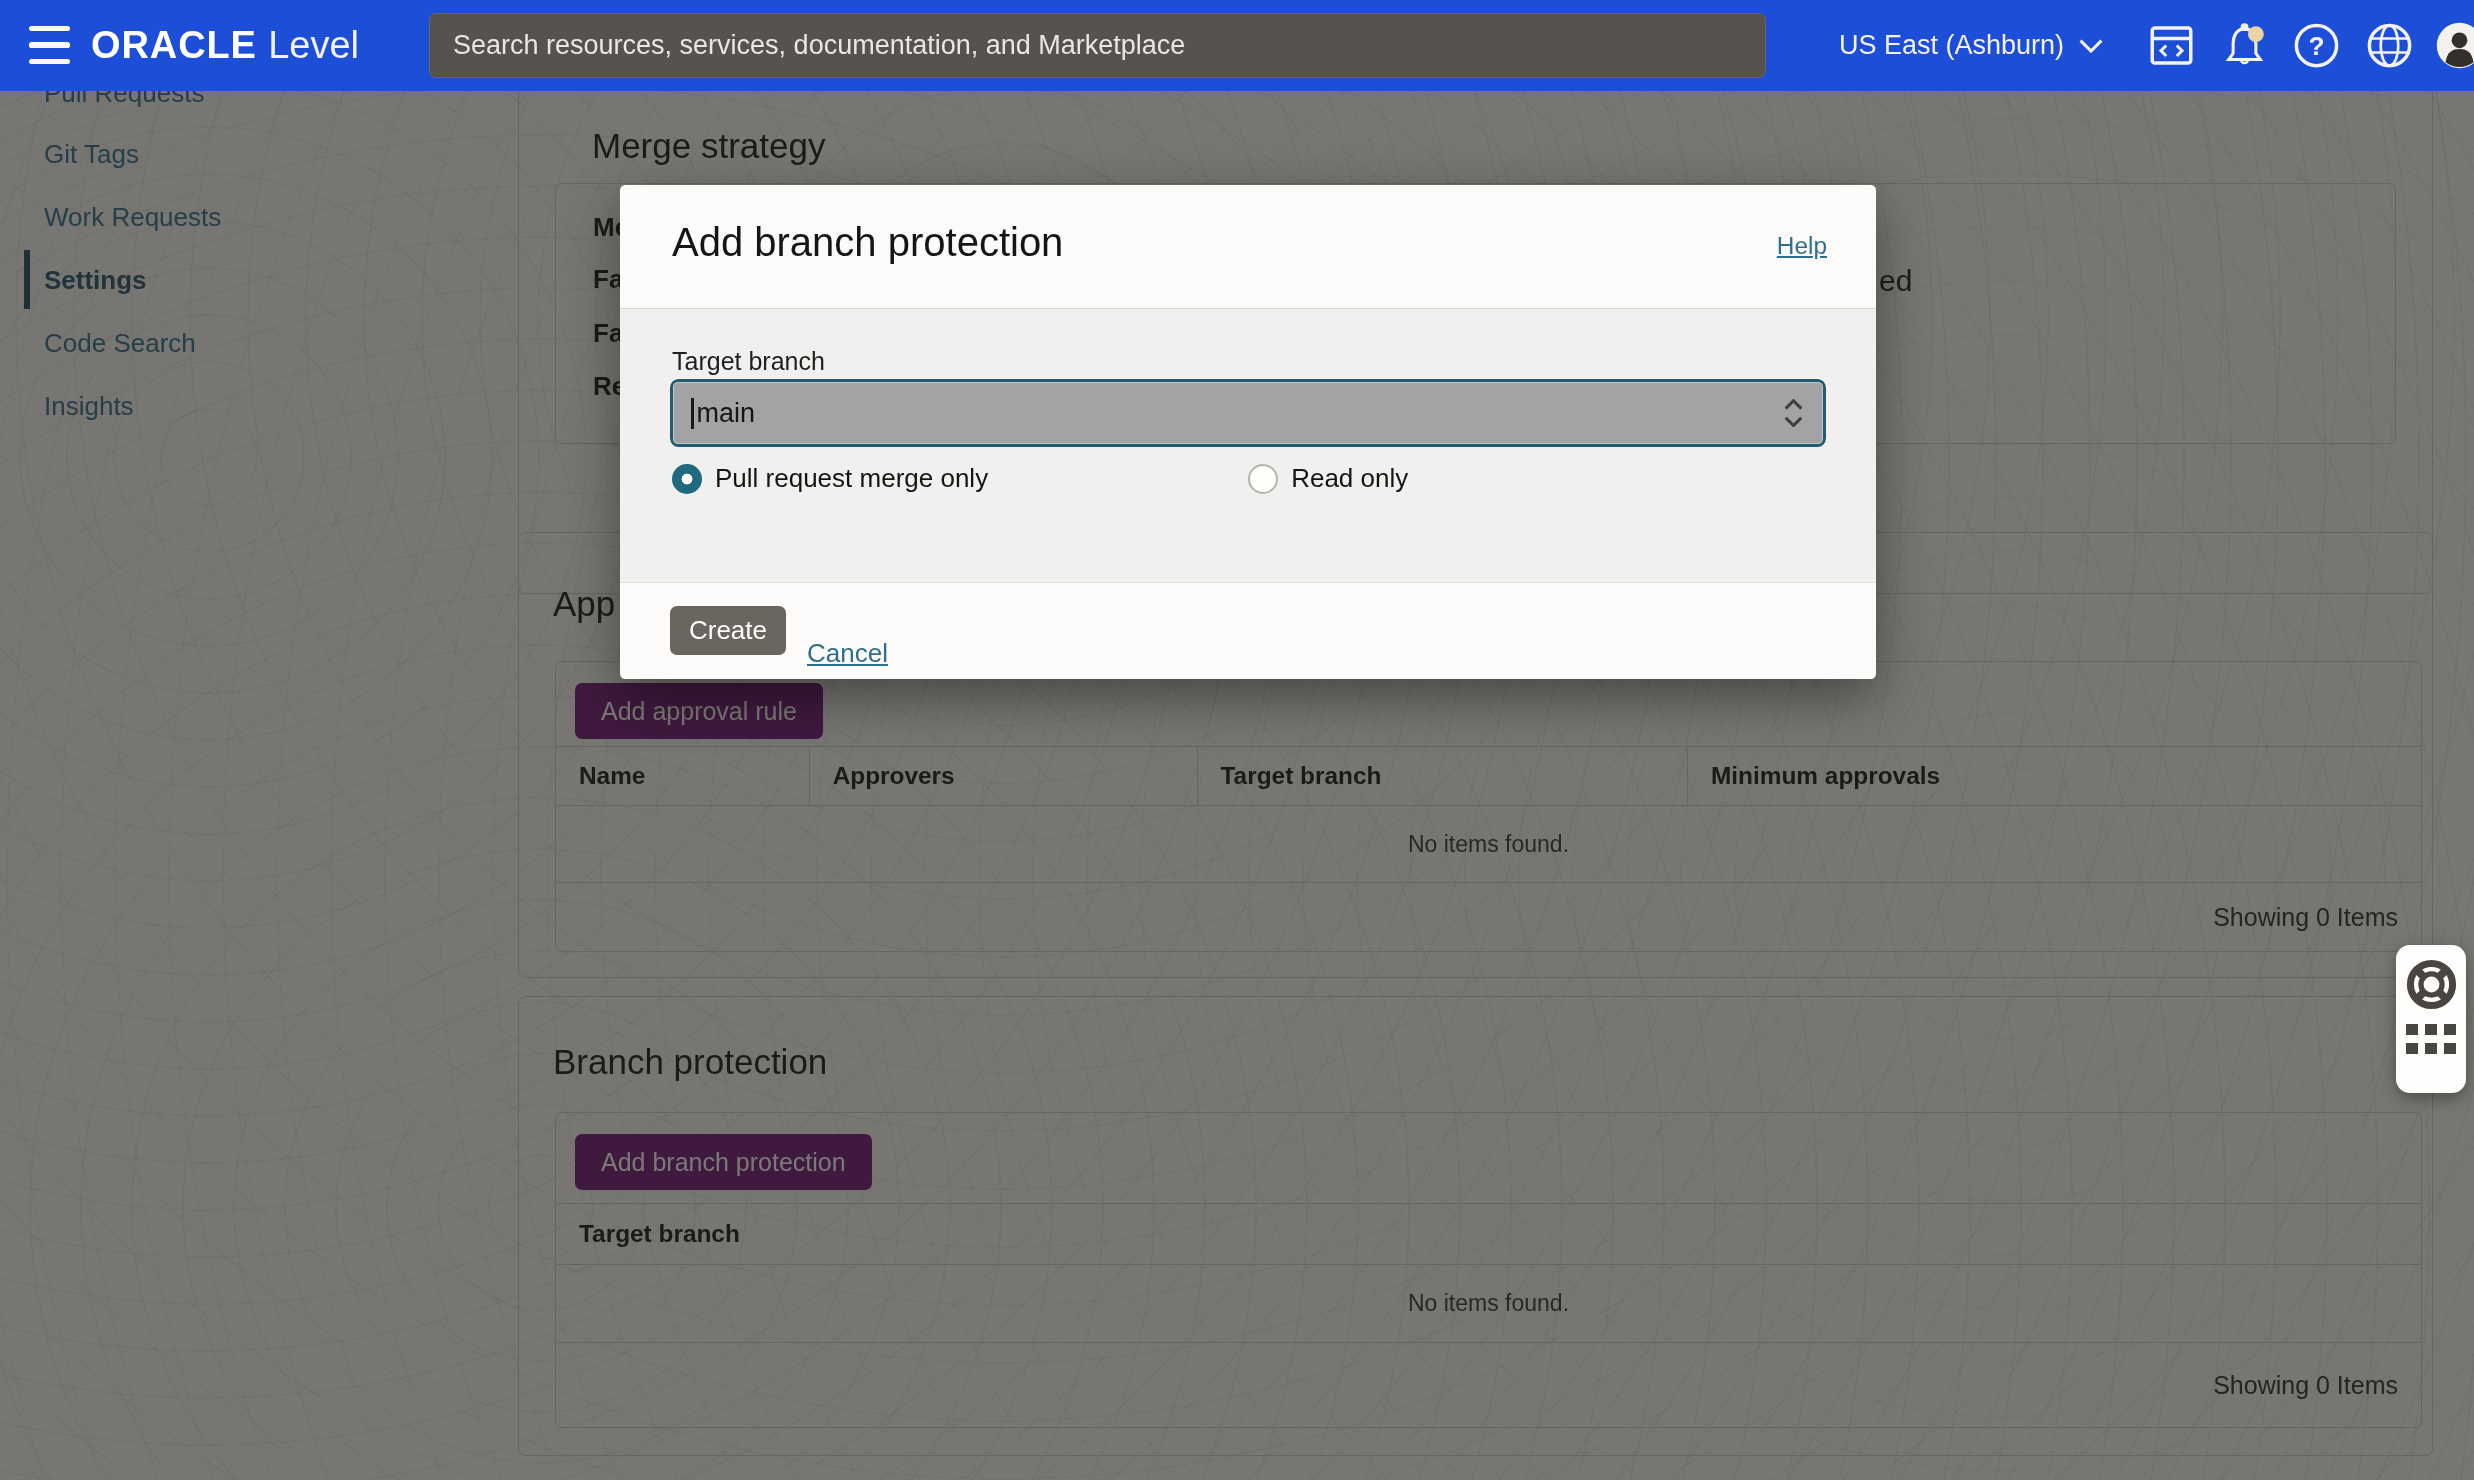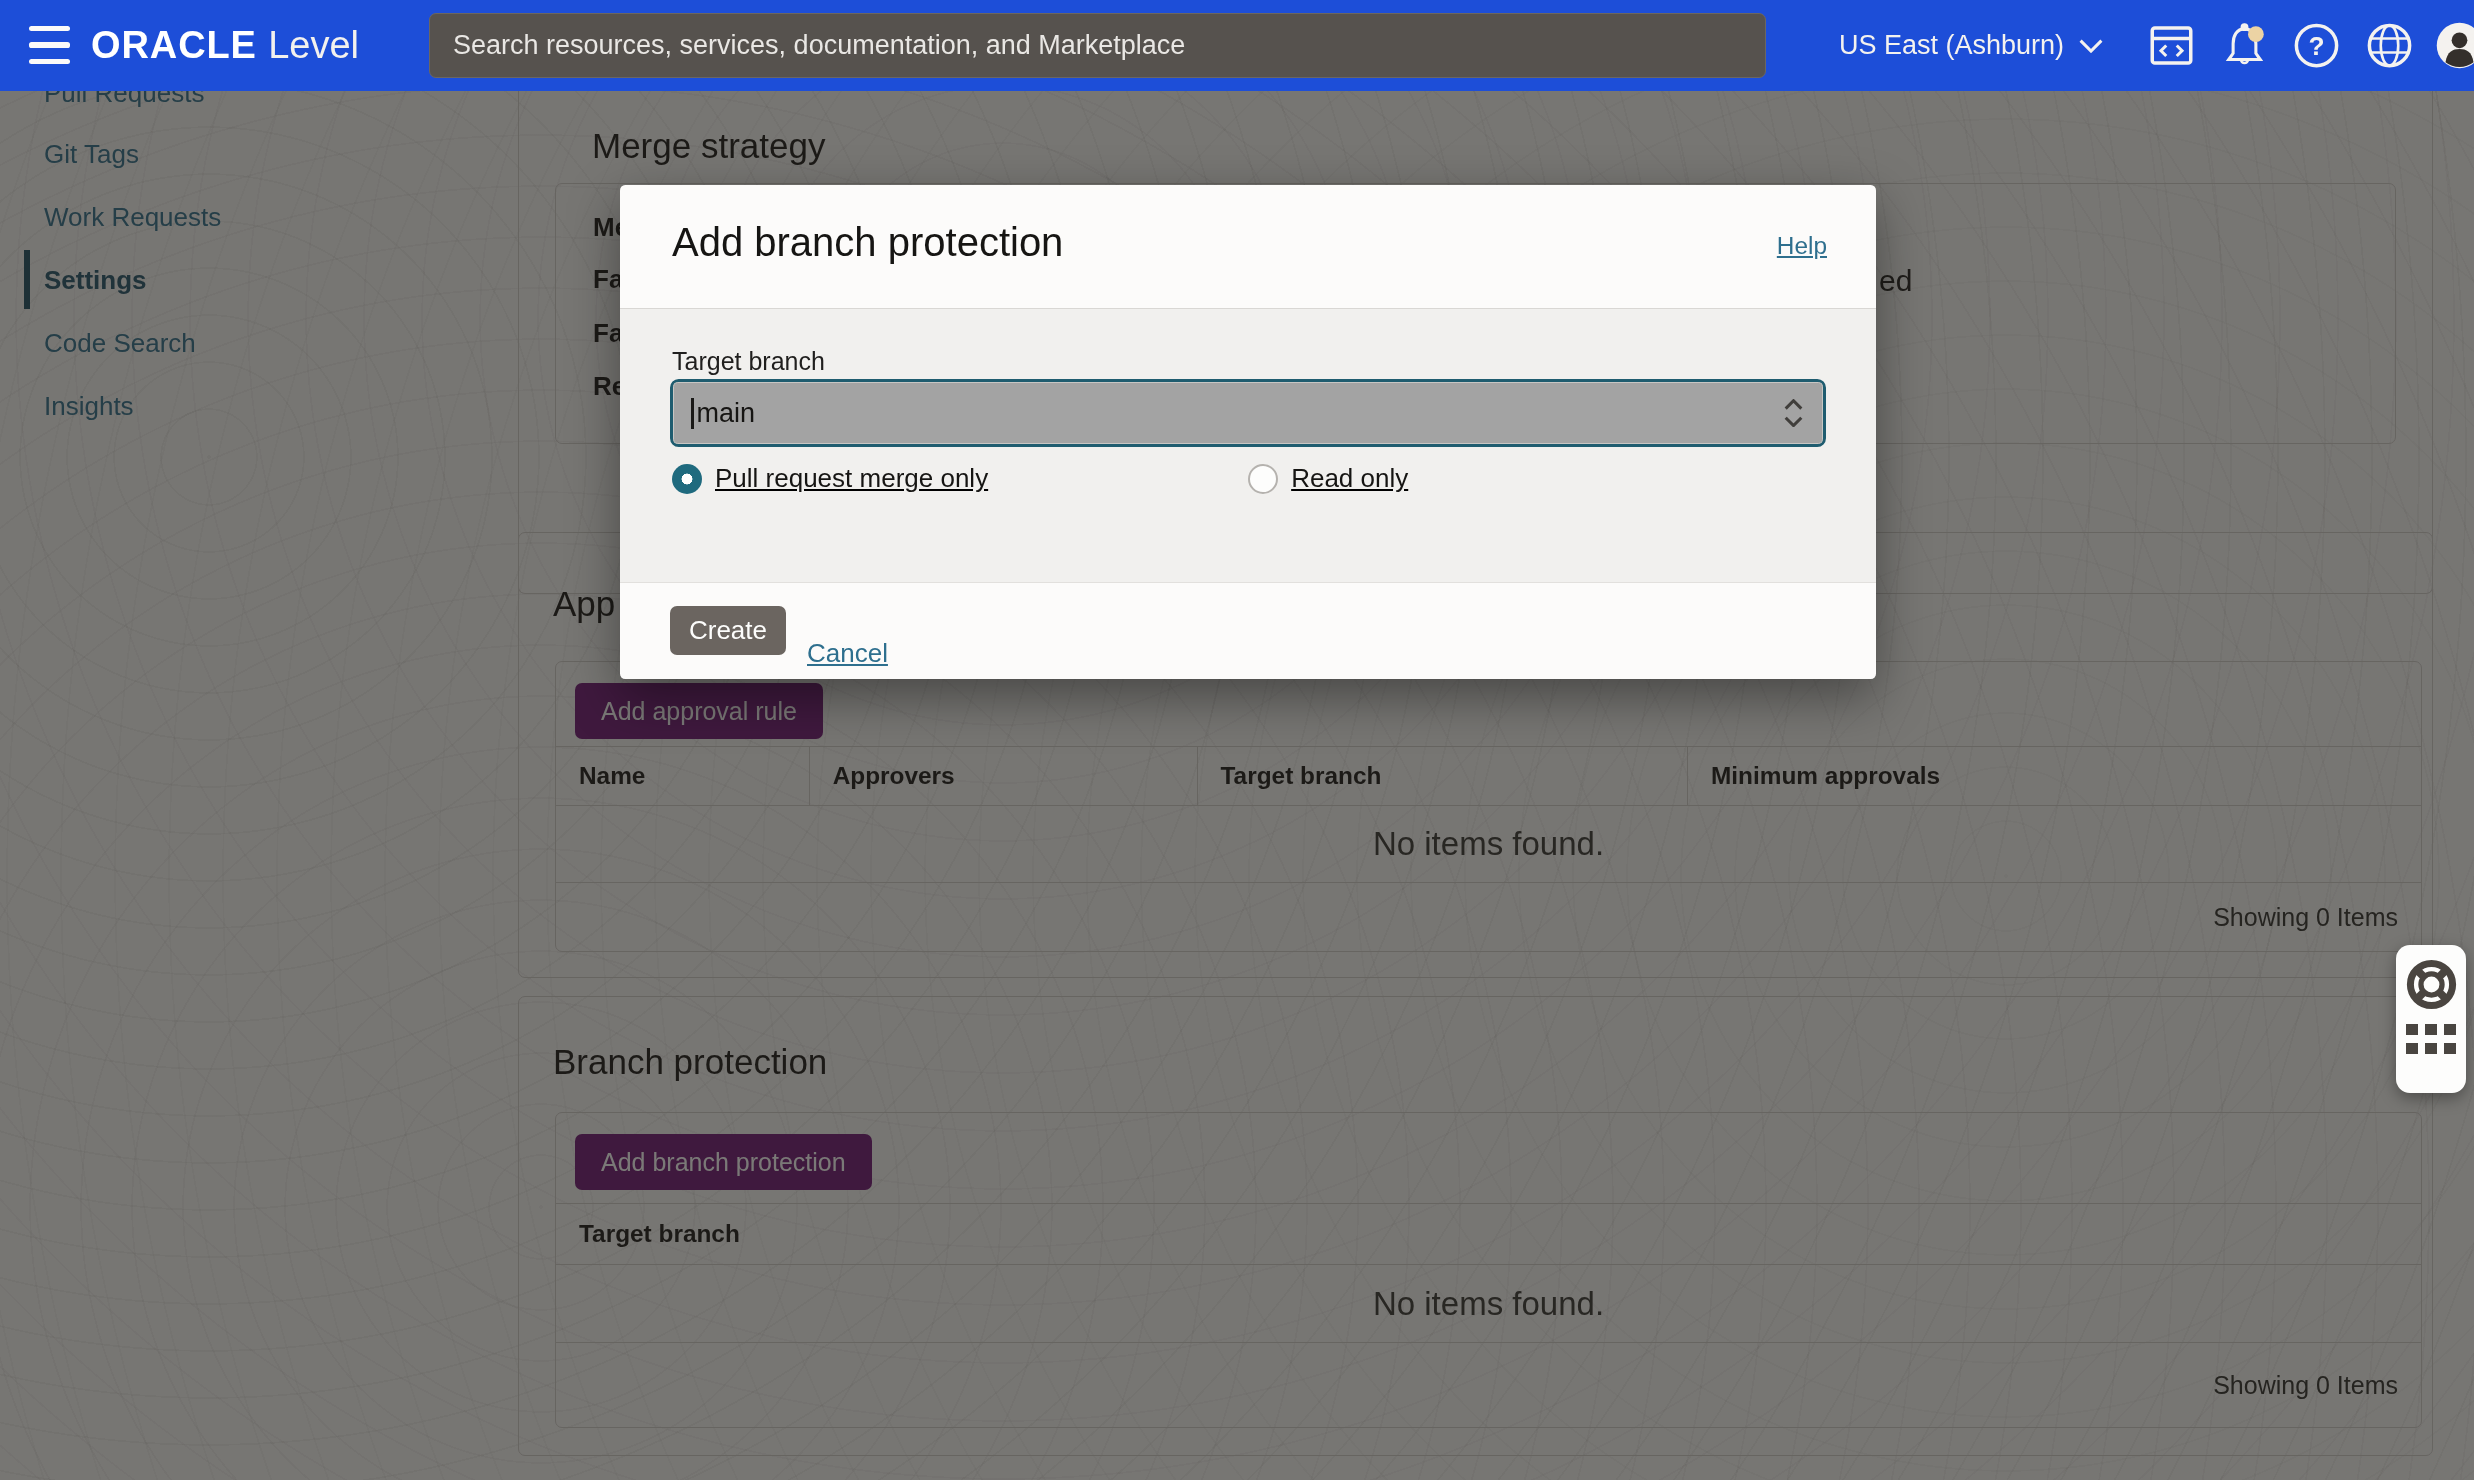--- a/index.html
+++ b/index.html
@@ -56,21 +56,21 @@
   .dark-btn { position:absolute; left:19px; top:21px; height:56px; background:#701a75; color:#fdfdfc; border:none; border-radius:7px; font-size:25px; padding:0 26px; font-family:inherit; cursor:pointer; }
 
   .tbl { position:absolute; left:0; right:0; bottom:0; border-top:1.7px solid #cfccc9; }
   .tbl-head { display:flex; border-bottom:1.7px solid #cfccc9; }
   .tbl-head .th { font-size:24.4px; font-weight:700; color:#1d1c1a; padding-left:23px; display:flex; align-items:center; border-right:1.7px solid #cfccc9; }
   .tbl-head .th:last-child { border-right:none; }
   .approval-card .tbl-head { height:59px; }
   .branch-card .tbl-head { height:61px; }
   .a-c0{width:13.6%;} .a-c1{width:20.8%;} .a-c2{width:26.3%;} .a-c3{width:39.3%;}
   .b-c0{width:43.2%;} .b-c1{width:56.8%;}
-  .tbl-empty { border-bottom:1.7px solid #cfccc9; display:flex; align-items:center; justify-content:center; font-size:33px; color:#3b3936; }
+  .tbl-empty { border-bottom:1.7px solid #cfccc9; display:flex; align-items:center; justify-content:center; font-size:23px; color:#3b3936; }
   .approval-card .tbl-empty { height:77px; }
   .branch-card .tbl-empty { height:78px; }
   .tbl-foot { display:flex; align-items:center; justify-content:flex-end; padding-right:23px; font-size:25px; color:#33322f; }
   .approval-card .tbl-foot { height:68px; }
   .branch-card .tbl-foot { height:84px; }
 
   
   .dim { position:absolute; inset:0; background:rgba(27,25,22,0.58); z-index:5; }
 
   
@@ -79,21 +79,21 @@
   .modal-title { position:absolute; left:52px; top:35px; font-size:40px; font-weight:400; color:#161513; white-space:nowrap; }
   .help-link { position:absolute; right:49px; top:47px; font-size:24.4px; color:#2e6f8e; text-decoration:underline; cursor:pointer; }
   .modal-body { position:absolute; left:0; top:124px; right:0; height:273px; background:#f1f0ee; }
   .field-label { position:absolute; left:52px; top:38px; font-size:25px; color:#201f1e; }
   .combobox { position:absolute; left:50px; top:70px; width:1156px; height:68px; border:3.5px solid #1f5c6f; border-radius:8.7px; background:#a3a3a3; cursor:text; }
   .combobox .inner { position:absolute; inset:0; border:1.7px solid #c8c6c3; border-radius:4.4px; display:flex; align-items:center; padding-left:17.4px; }
   .caret { width:2.6px; height:31px; background:#1a1917; margin-right:2.6px; }
   .combo-value { font-size:27px; color:#161513; }
   .stepper { position:absolute; right:19px; top:0; height:100%; display:flex; flex-direction:column; justify-content:center; gap:6.1px; cursor:pointer; }
   .stepper svg { display:block; }
-  .radio-row { position:absolute; left:52px; top:154px; display:flex; align-items:center;text-decoration:underline; }
+  .radio-row { position:absolute; left:52px; top:154px; display:flex; align-items:center; }
   .radio { width:30px; height:30px; border-radius:50%; flex:0 0 auto; cursor:pointer; }
   .radio.sel { background:radial-gradient(circle, #ffffff 0 5.2px, #1f6a7e 5.7px 100%); }
   .radio.unsel { background:#fdfdfc; border:2.6px solid #b5b2ae; }
   .radio-label { font-size:26px; color:#161513; margin-left:13px; white-space:nowrap; }
   .radio-gap { width:260px; }
   .modal-footer { position:absolute; left:0; top:397px; right:0; height:98px; background:#fcfbfa; border-top:1.7px solid #e2e0dd; }
   .create-btn { position:absolute; left:50px; top:23px; width:116px; height:49px; background:#6b6560; color:#fdfdfc; font-size:26px; border:none; border-radius:7px; font-family:inherit; cursor:pointer; }
   .cancel-link { position:absolute; left:187px; top:32px; font-size:26px; color:#2e6f8e; text-decoration:underline; cursor:pointer;margin-top:23px; }
 
   

